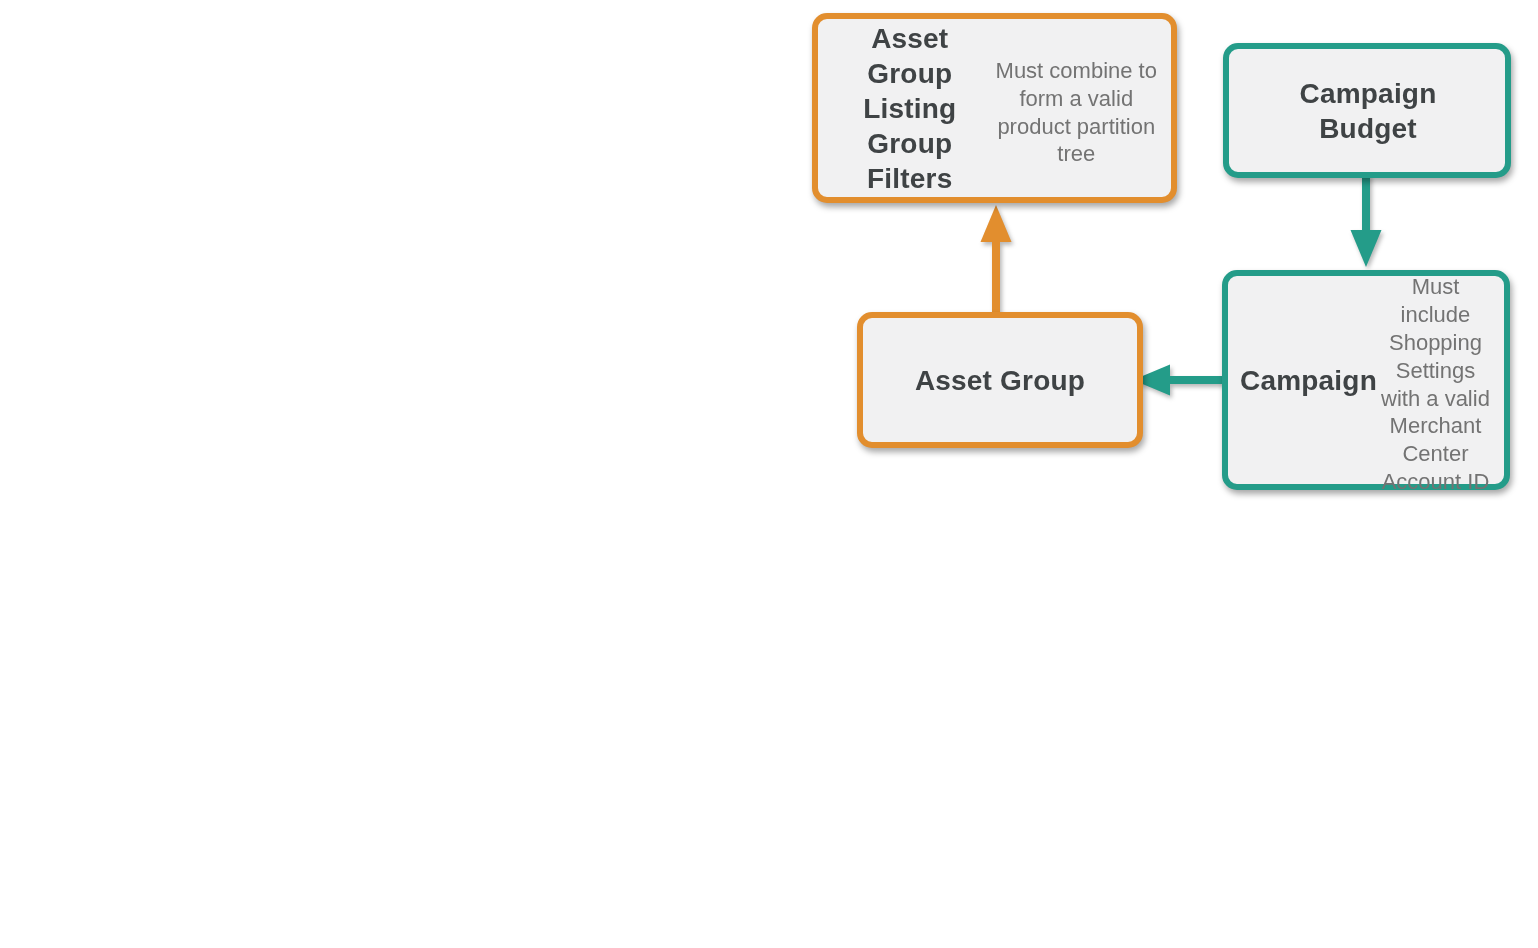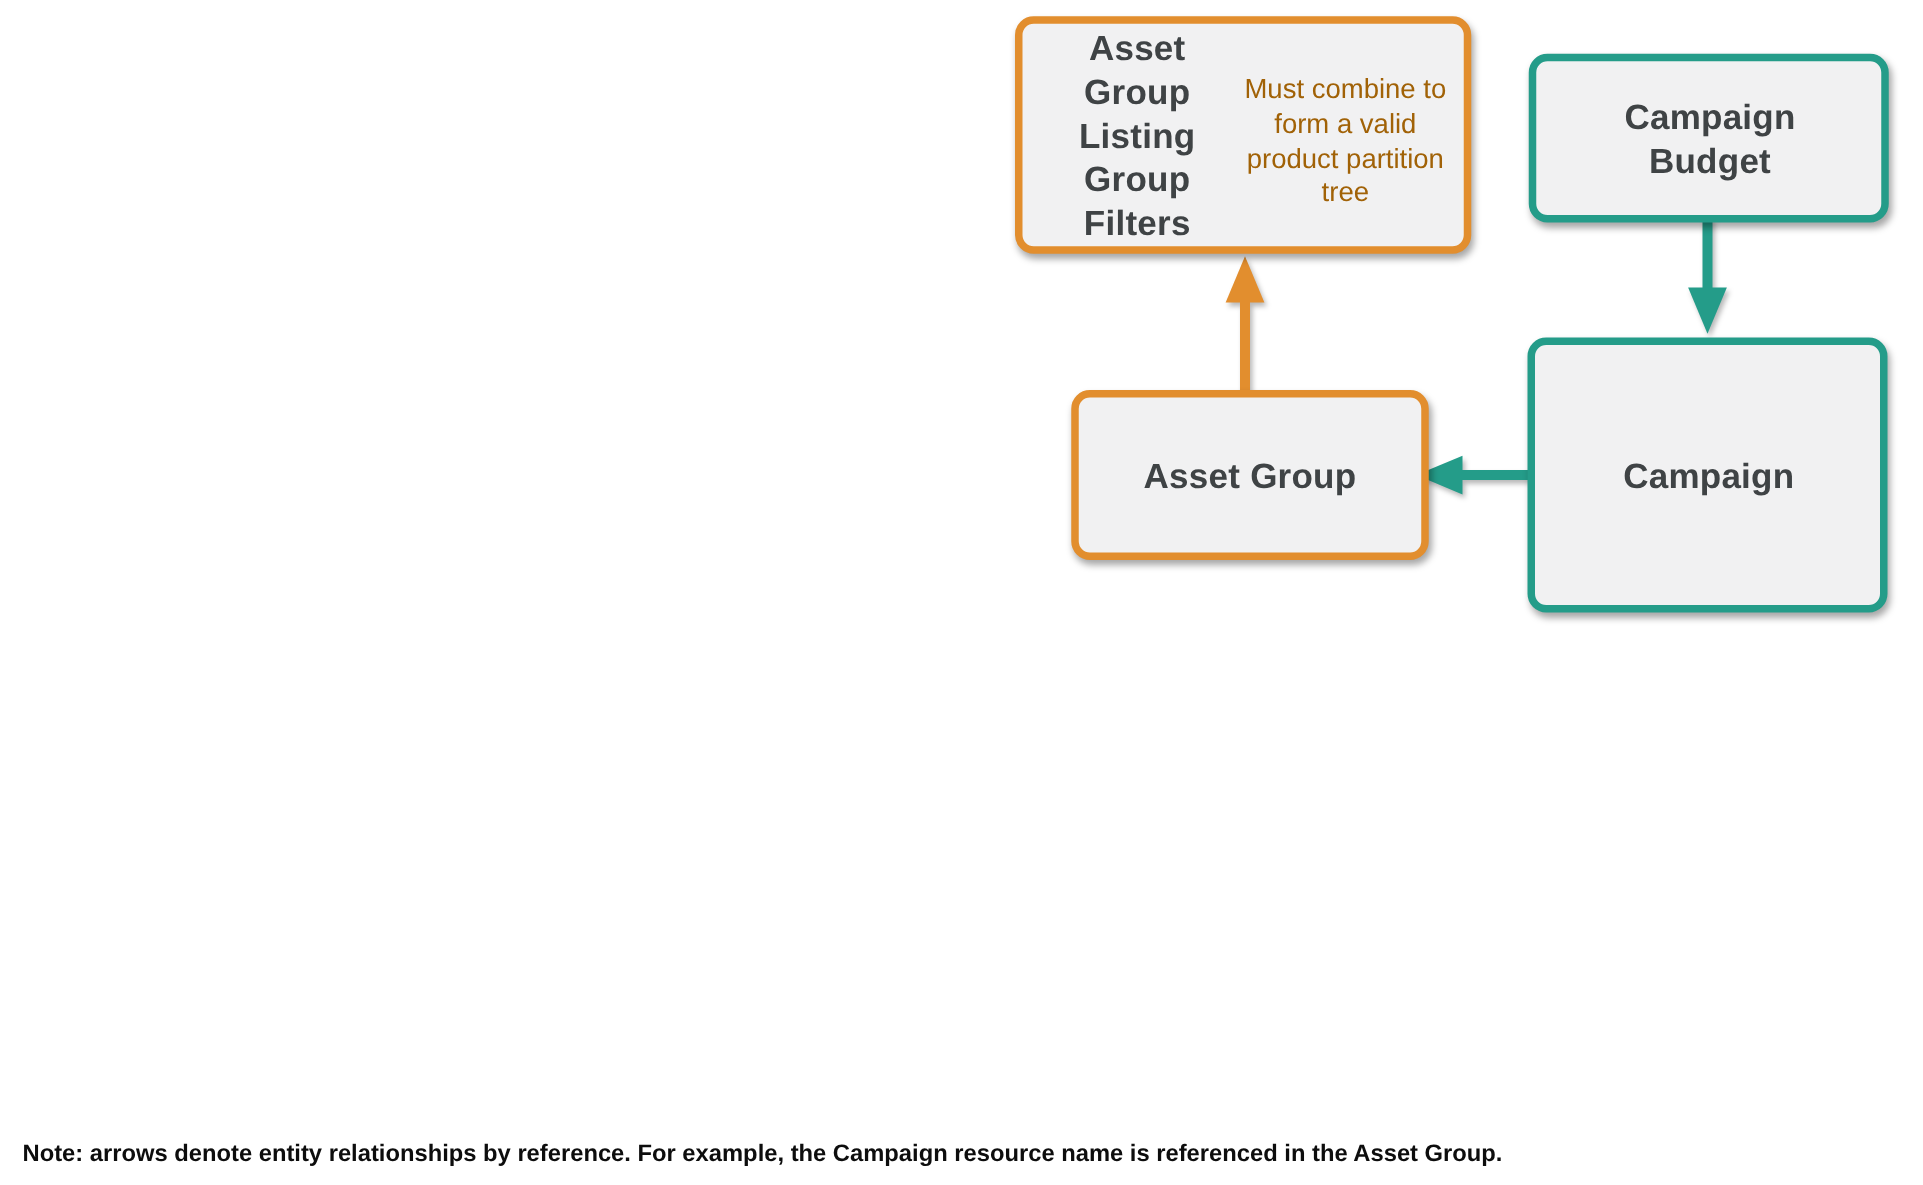--- a/index.html
+++ b/index.html
@@ -45,21 +45,21 @@
     font-weight: 700;
     line-height: 1.25;
     color: #3F4345;
     white-space: pre-line;
     letter-spacing: 0.2px;
   }
   .node-subtitle {
     font-size: 22px;
     font-weight: 400;
     line-height: 1.27;
-    color: #a16207;
+    color: #737373;
     white-space: pre-line;
     margin-top: 9px;
   }
   .node-filters {
     left: 812px; top: 13px;
     width: 365px; height: 190px;
   }
   .node-budget {
     left: 1223px; top: 43px;
     width: 288px; height: 135px;
@@ -116,17 +116,20 @@
     <div class="node-title">Campaign
 Budget</div>
   </div>
 
   <div class="node accent-orange node-asset-group">
     <div class="node-title">Asset Group</div>
   </div>
 
   <div class="node accent-teal node-campaign">
     <div class="node-title">Campaign</div>
+    <div class="node-subtitle">Must include
+Shopping Settings
+with a valid Merchant
+Center Account ID</div>
   </div>
 
-  <div class="note">Note: arrows denote entity relationships by reference. For example, the Campaign resource name is referenced in the Asset Group.</div>
 
 </div>
 
 </body></html>

